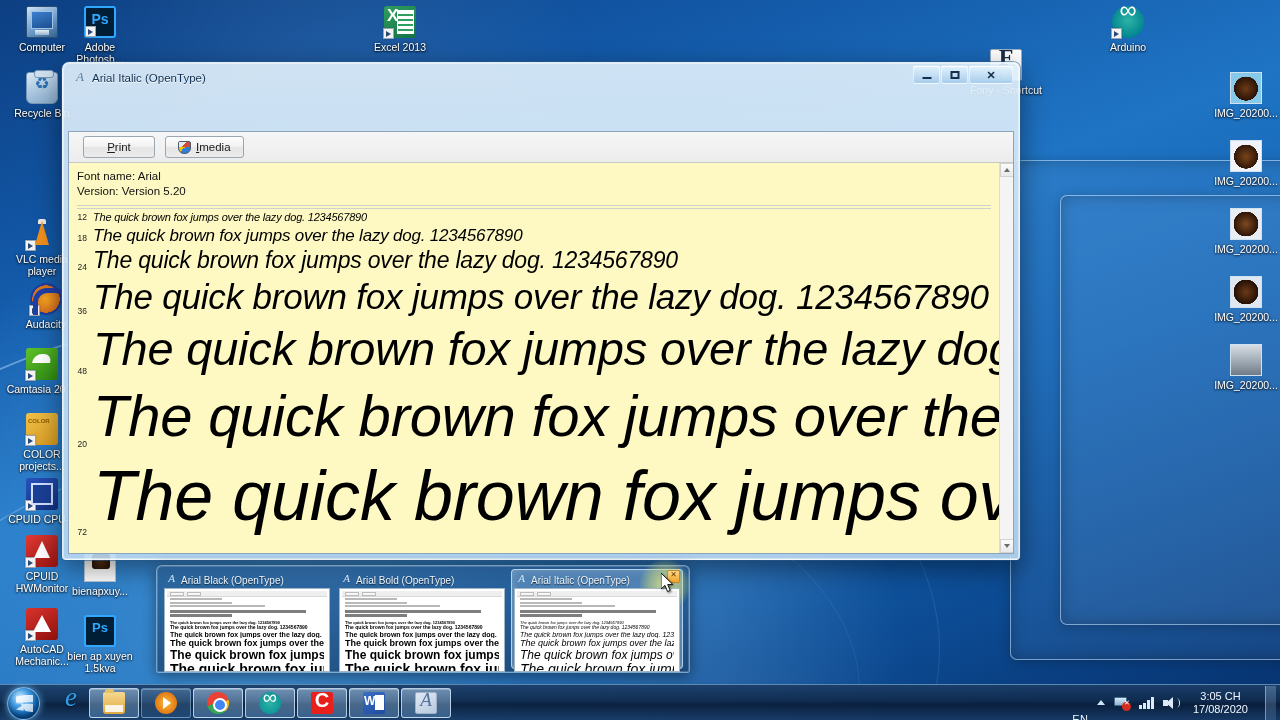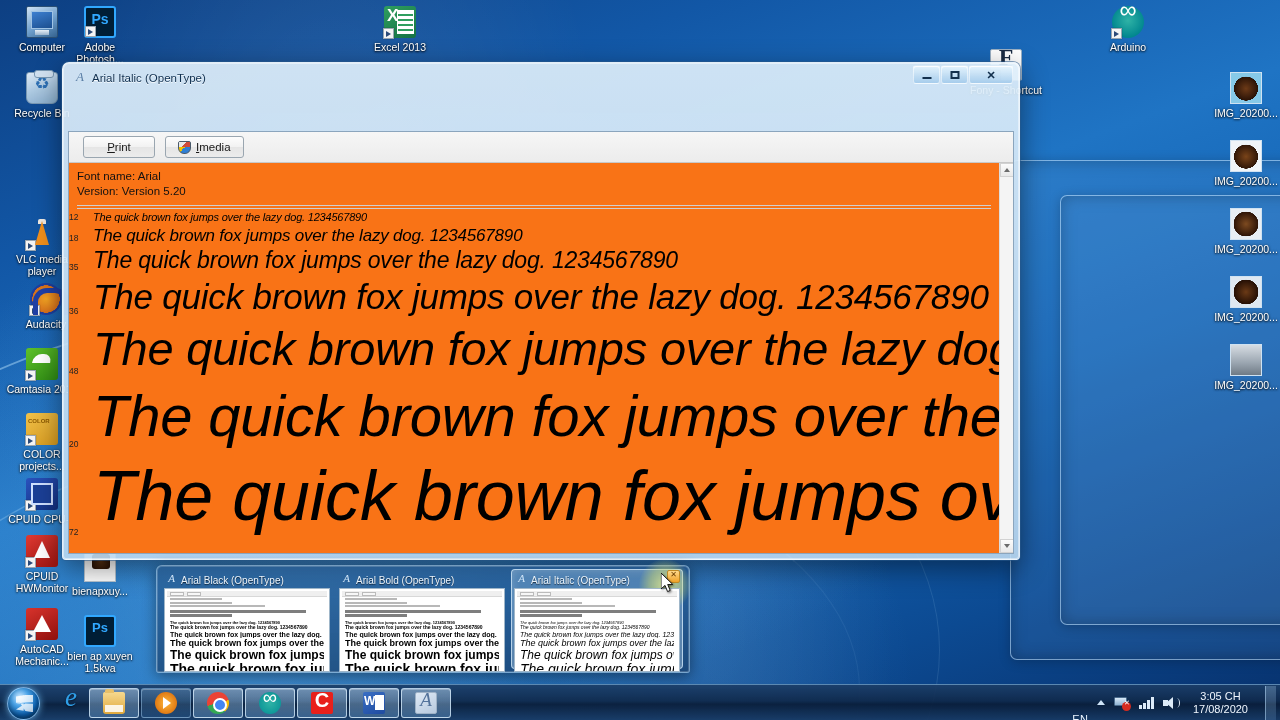--- a/index.html
+++ b/index.html
@@ -169,37 +169,37 @@
   .uac{
     width:13px;height:13px;position:relative;flex:0 0 auto;
     background:linear-gradient(135deg,#f2c200 0 50%, #2f7fd4 50% 100%);
     border:1px solid #4a5a6a; border-radius:2px 2px 6px 6px;
   }
   .uac::after{content:"";position:absolute;left:0;top:0;right:0;height:49%;
     background:linear-gradient(135deg,#e8e8e8 0 50%, #d04b3c 50% 100%);}
 
   #docarea{
     position:absolute; left:0; right:0; top:31px; bottom:0;
-    background:#f97316; overflow:hidden;
+    background:#fef9c3; overflow:hidden;
   }
   #docscroll{
     position:absolute; left:0; top:0; right:14px; bottom:0; overflow:hidden;
   }
   .meta{ padding:6px 8px 4px 8px; }
   .meta div{ font-size:11.5px; color:#111; line-height:15px; }
   .hr{ height:1px; background:#cfcfcf; margin:2px 8px 0 8px; }
   .alphabet{ padding:3px 8px 6px 8px; }
   .alphabet div{
     font-family:"Liberation Sans", sans-serif; font-style:italic;
     font-size:16px; line-height:22px; color:#000; white-space:nowrap;
   }
   .samples{ padding:2px 0 0 0; }
   .srow{ display:flex; align-items:flex-end; white-space:nowrap; overflow:hidden; }
   .ssize{
-    width:24px; flex:0 0 24px; padding-right:6px;
+    width:24px; flex:0 0 24px; text-align:right; padding-right:6px;
     font-size:8.5px; color:#222; font-family:"Liberation Sans",sans-serif;
     font-style:normal; padding-bottom:3px;
   }
   .stext{
     font-family:"Liberation Sans", sans-serif; font-style:italic;
     color:#000; white-space:nowrap; letter-spacing:-0.2px;
   }
   #vscroll{
     position:absolute; right:0; top:0; bottom:0; width:14px;
     background:#f4f4f4; border-left:1px solid #dcdcdc;
@@ -526,21 +526,21 @@
           <div class="samples" id="samples">
               <div class="srow">
                 <span class="ssize">12</span>
                 <span class="stext" style="font-size: 11px; line-height: 13.86px;">The quick brown fox jumps over the lazy dog. 1234567890</span>
               </div>
               <div class="srow">
                 <span class="ssize">18</span>
                 <span class="stext" style="font-size: 17px; line-height: 21.42px;">The quick brown fox jumps over the lazy dog. 1234567890</span>
               </div>
               <div class="srow">
-                <span class="ssize">35</span>
+                <span class="ssize">24</span>
                 <span class="stext" style="font-size: 23px; line-height: 28.98px;">The quick brown fox jumps over the lazy dog. 1234567890</span>
               </div>
               <div class="srow">
                 <span class="ssize">36</span>
                 <span class="stext" style="font-size: 35px; line-height: 44.1px;">The quick brown fox jumps over the lazy dog. 1234567890</span>
               </div>
               <div class="srow">
                 <span class="ssize">48</span>
                 <span class="stext" style="font-size: 47px; line-height: 59.22px;">The quick brown fox jumps over the lazy dog. 1234567890</span>
               </div>

